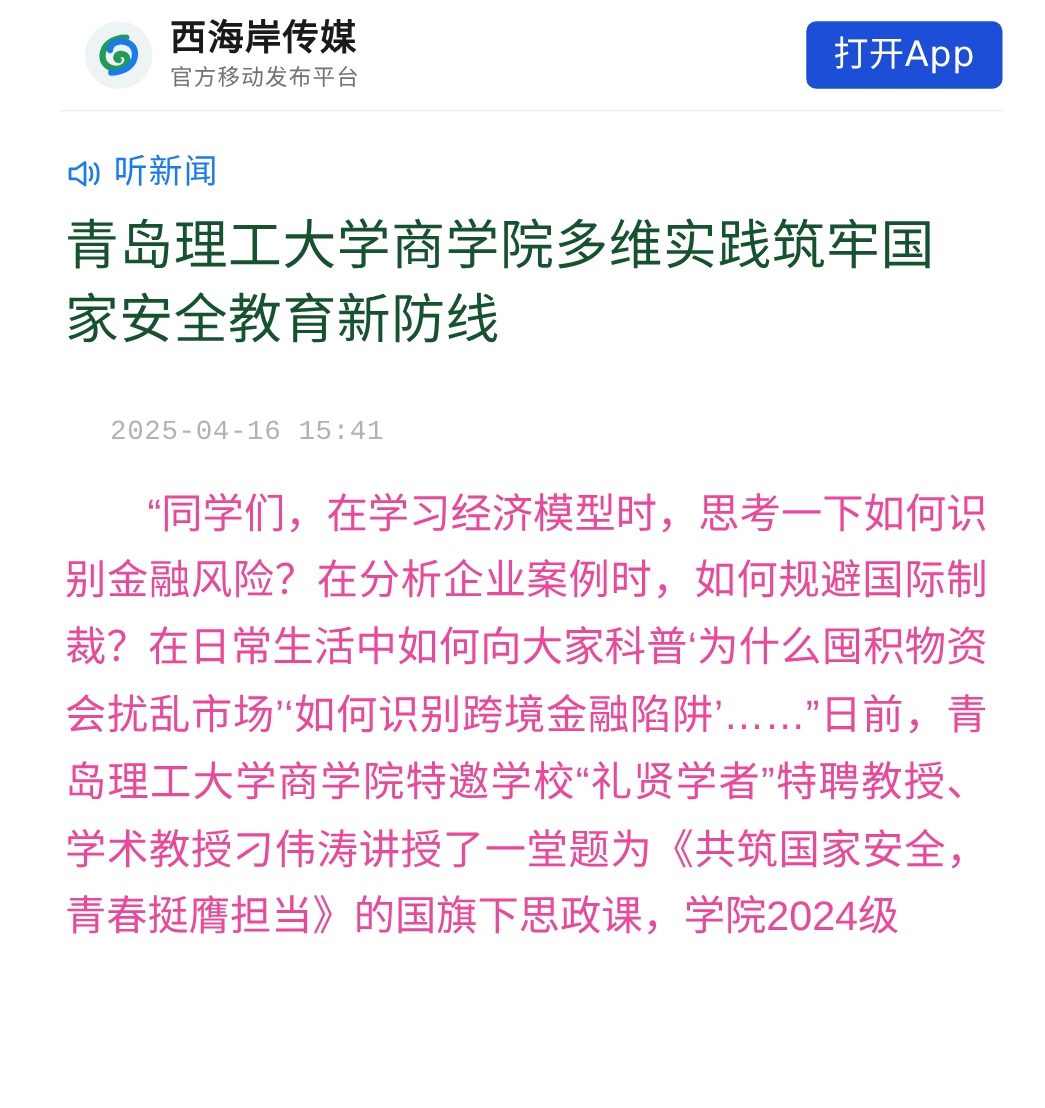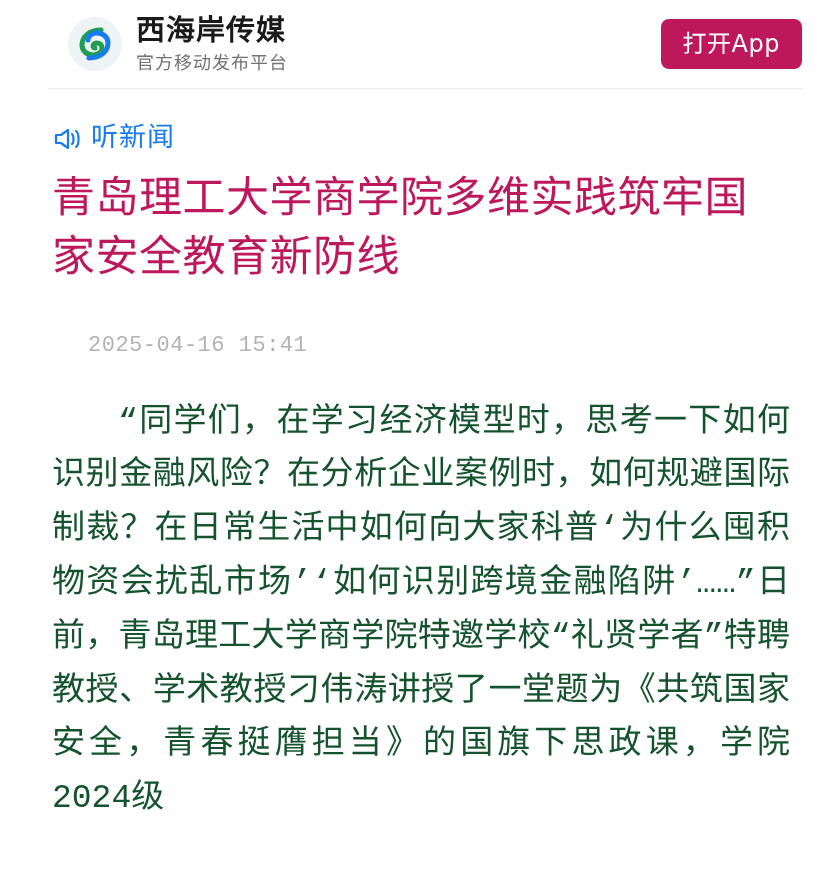--- a/index.html
+++ b/index.html
@@ -69,23 +69,23 @@
   .brand-sub {
     font-size: 18px;
     color: #737373;
     margin-top: 6px;
     letter-spacing: 1px;
     font-family: "DejaVu Sans", "Liberation Sans", sans-serif;
   }
 
   .open-app-btn {
     flex: 0 0 auto;
-    background: #be185d;
+    background: #1d4ed8;
     color: #ffffff;
-    font-size: 24px;
+    font-size: 28px;
     border: none;
     border-radius: 8px;
     padding: 13px 22px;
     cursor: pointer;
     font-family: "DejaVu Sans", "Liberation Sans", sans-serif;
     letter-spacing: 0.5px;
     line-height: 1;
   }
 
   .divider {
@@ -117,43 +117,43 @@
   .listen-label {
     color: #1a7bf0;
     font-size: 27px;
     font-family: "DejaVu Sans", "Liberation Sans", sans-serif;
     letter-spacing: 1px;
   }
 
   .headline {
     font-size: 43px;
     line-height: 1.38;
-    color: #be185d;
+    color: #14532d;
     margin: 14px 0 0 0;
     font-weight: normal;
     font-family: "DejaVu Sans", "Liberation Sans", sans-serif;
     letter-spacing: 0.5px;
   }
 
   .timestamp {
     color: #b2b2b2;
     font-size: 22px;
     margin-top: 46px;
     margin-left: 36px;
     font-family: Liberation Mono, monospace;
     letter-spacing: 0.5px;
   }
 
   .body-text {
     font-size: 33px;
     line-height: 1.63;
-    color: #14532d;
-    margin-top: 38px;
+    color: #ec4899;
+    margin-top: 26px;
     text-indent: 2em;
-    font-family: Liberation Mono, monospace;
+    font-family: Liberation Sans, sans-serif;
     letter-spacing: 0px;
     text-align: justify;
   }
 </style>
 </head>
 <body>
 
 <div class="page">
 
   <div class="topbar">

